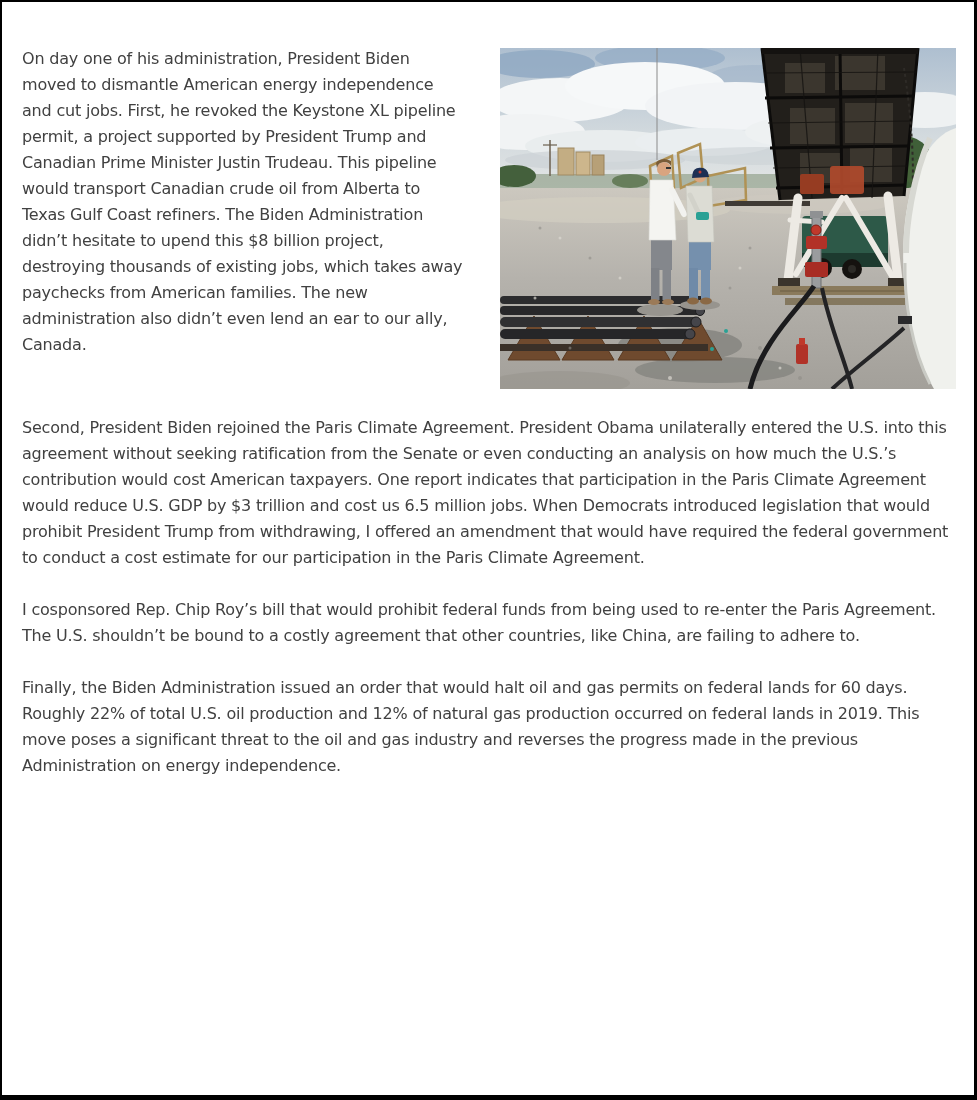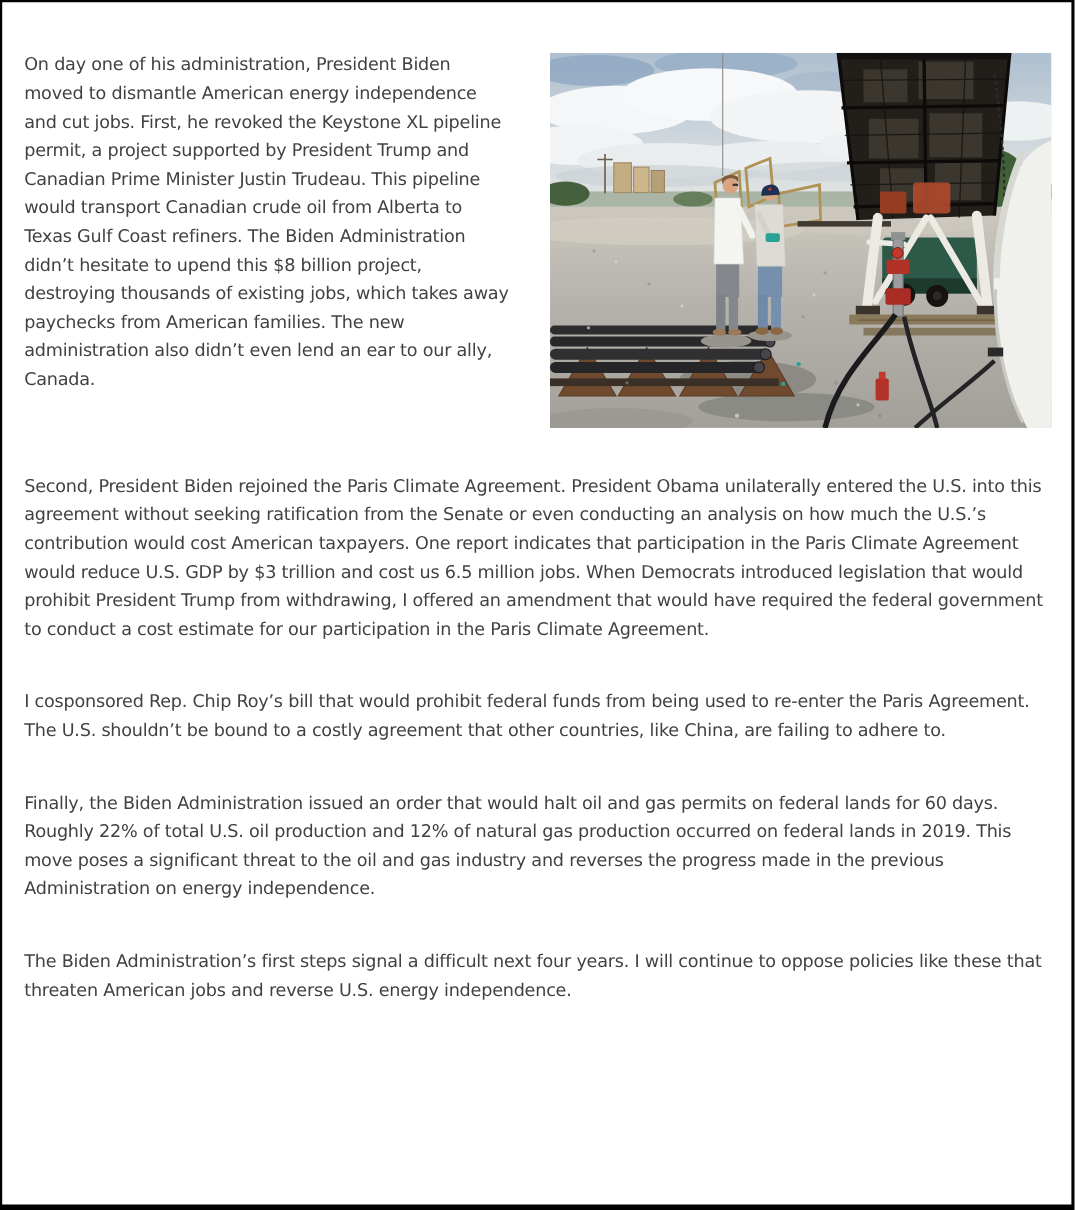--- a/index.html
+++ b/index.html
@@ -43,21 +43,21 @@
     color:var(--body-color);
   }
   .intro-text{width:444px;flex:0 0 444px;}
   .photo{
     margin:2px 0 0 auto;
     width:456px;height:341px;
     flex:0 0 456px;
     overflow:hidden;
   }
   .photo svg{display:block;width:456px;height:341px;}
-  .para{margin-top:40px;}
+  .para{margin-top:26px;}
 </style>
 </head>
 <body>
 
 <div class="page">
 
 
   <div class="intro-row">
     <p class="body-text intro-text">On day one of his administration, President Biden moved to dismantle American energy independence and cut jobs. First, he revoked the Keystone XL pipeline permit, a project supported by President Trump and Canadian Prime Minister Justin Trudeau. This pipeline would transport Canadian crude oil from Alberta to Texas Gulf Coast refiners. The Biden Administration didn’t hesitate to upend this $8 billion project, destroying thousands of existing jobs, which takes away paychecks from American families. The new administration also didn’t even lend an ear to our ally, Canada.</p>
 
@@ -251,15 +251,14 @@
           <circle cx="280" cy="320" r="1.5"></circle>
             <circle cx="35" cy="250" r="1.5"></circle>
         </g>
       </svg>
     </figure>
   </div>
 
   <p class="body-text para">Second, President Biden rejoined the Paris Climate Agreement. President Obama unilaterally entered the U.S. into this agreement without seeking ratification from the Senate or even conducting an analysis on how much the U.S.’s contribution would cost American taxpayers. One report indicates that participation in the Paris Climate Agreement would reduce U.S. GDP by $3 trillion and cost us 6.5 million jobs. When Democrats introduced legislation that would prohibit President Trump from withdrawing, I offered an amendment that would have required the federal government to conduct a cost estimate for our participation in the Paris Climate Agreement.</p>
   <p class="body-text para">I cosponsored Rep. Chip Roy’s bill that would prohibit federal funds from being used to re-enter the Paris Agreement. The U.S. shouldn’t be bound to a costly agreement that other countries, like China, are failing to adhere to.</p>
   <p class="body-text para">Finally, the Biden Administration issued an order that would halt oil and gas permits on federal lands for 60 days. Roughly 22% of total U.S. oil production and 12% of natural gas production occurred on federal lands in 2019. This move poses a significant threat to the oil and gas industry and reverses the progress made in the previous Administration on energy independence.</p>
-  <p class="body-text para">The Biden Administration’s first steps signal a difficult next four years. I will continue to oppose policies like these that threaten American jobs and reverse U.S. energy independence.</p>
 
 </div>
 
 </body></html>

